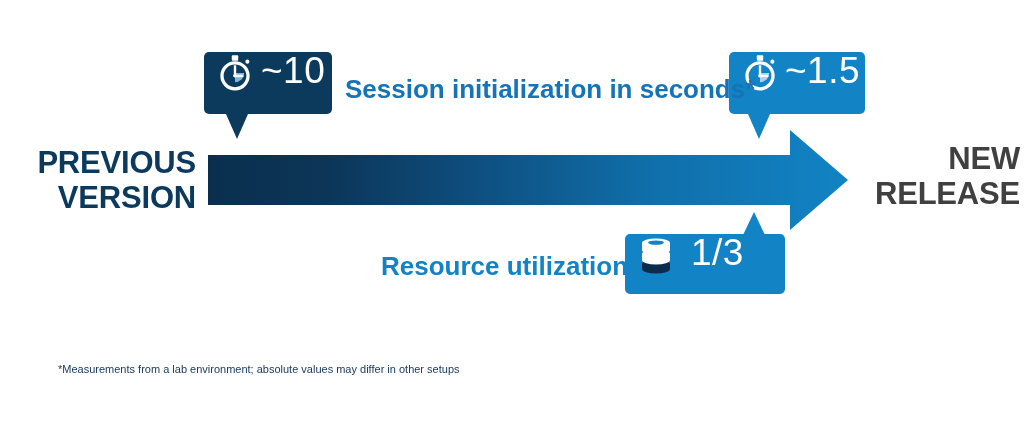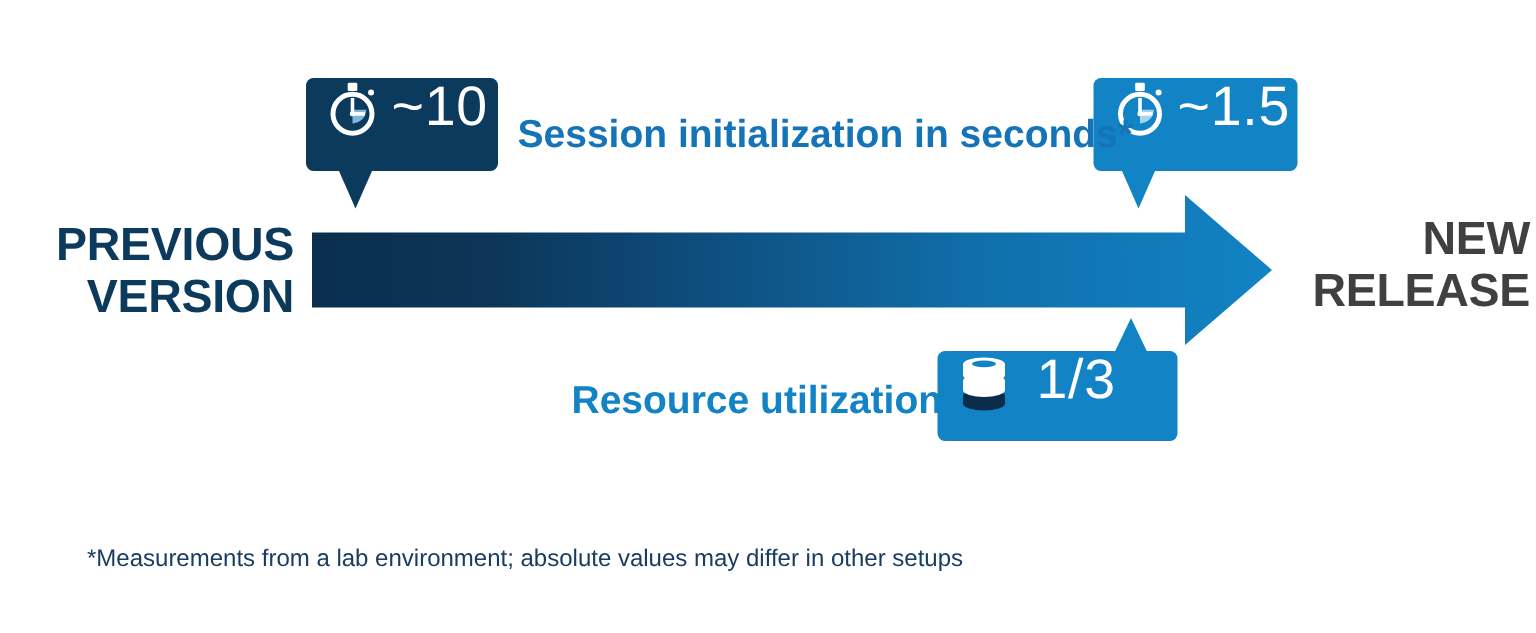--- a/index.html
+++ b/index.html
@@ -146,21 +146,21 @@
   }
   #caption-session { left: 345px; top: 76px; }
   #caption-resource { left: 381px; top: 253px; color: #1283c4; }
 
   
   #footnote {
     position: absolute;
     left: 58px;
     top: 363px;
     color: #1b3c62;
-    font-size: 16px;
+    font-size: 11px;
     line-height: 1.25;
     white-space: nowrap;
   }
 </style>
 </head>
 <body>
 
 <div id="infographic">
 
   <div class="arrow-wrap">

